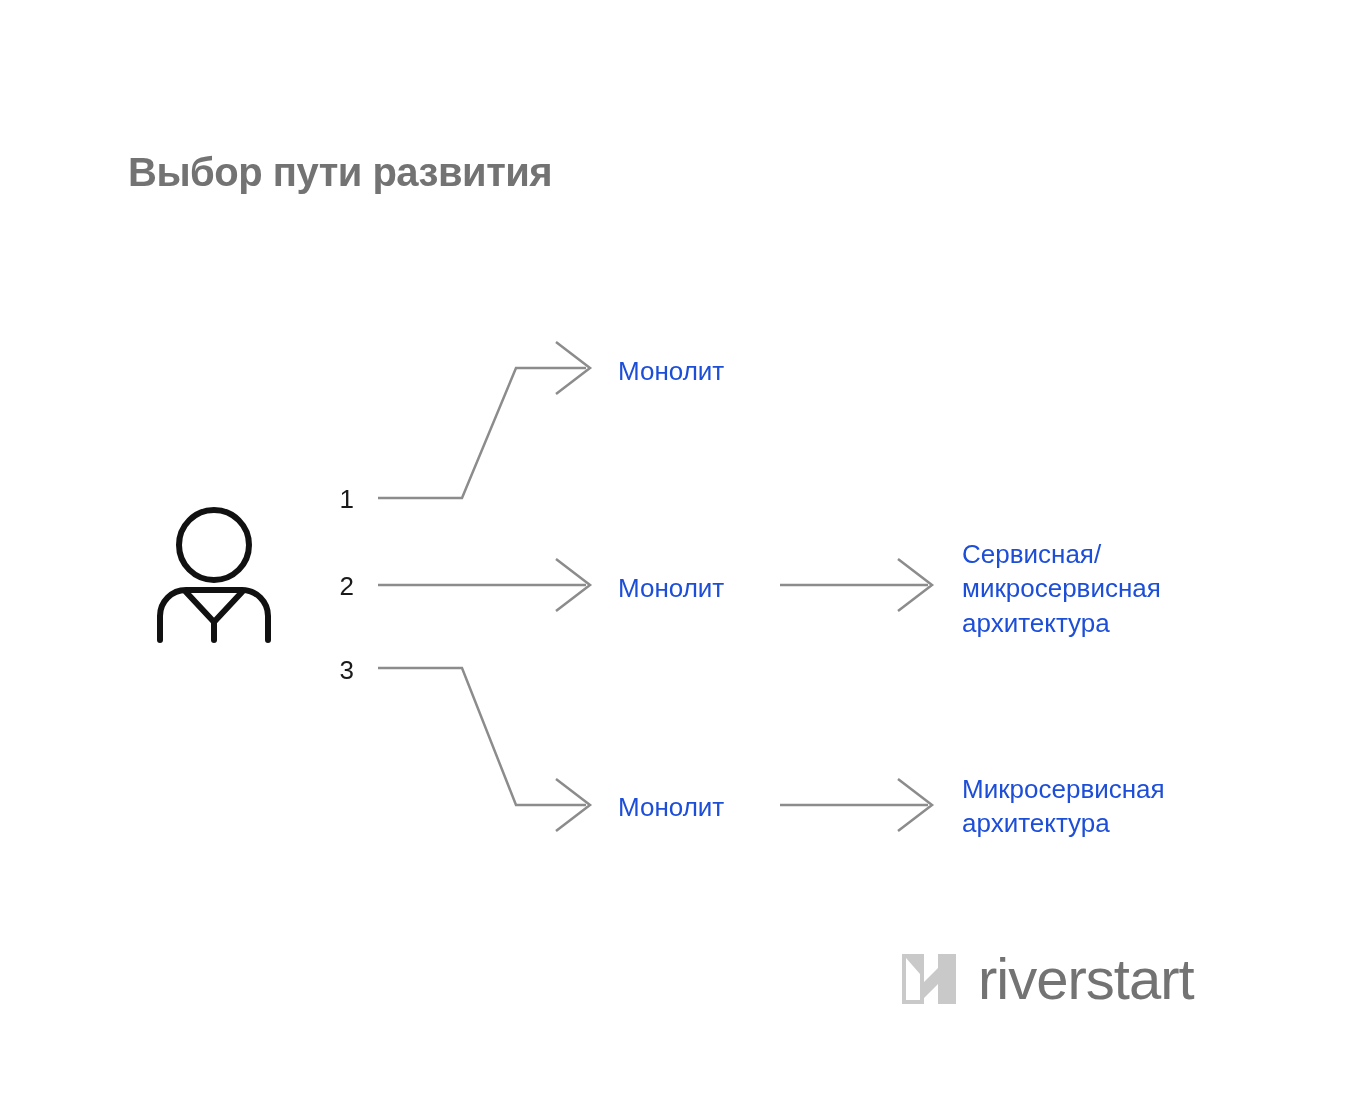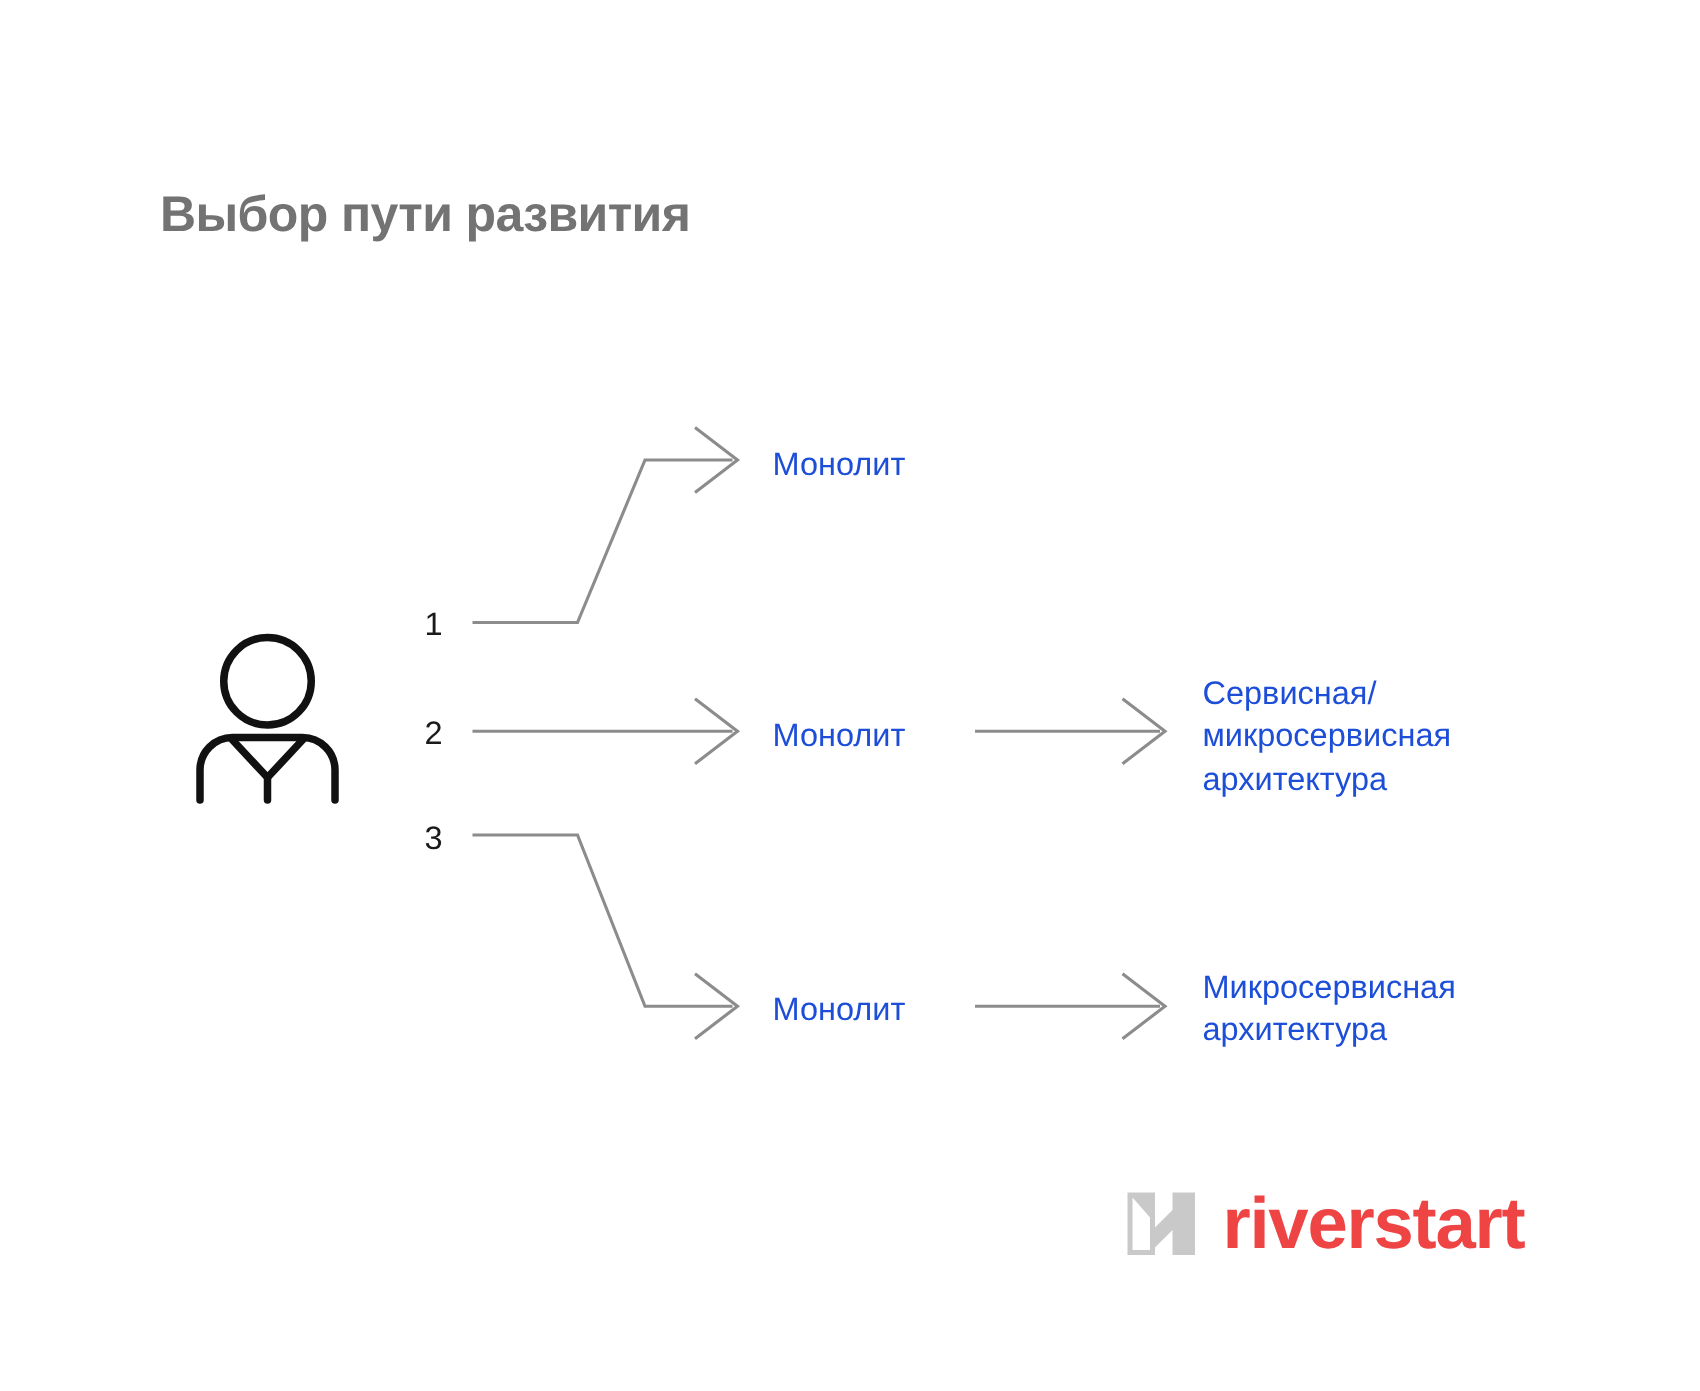--- a/index.html
+++ b/index.html
@@ -79,22 +79,22 @@
   #logo {
     position: absolute;
     left: 898px;
     top: 948px;
     display: flex;
     align-items: center;
     gap: 18px;
   }
   #logo-wordmark {
     font-size: 58px;
-    font-weight: bold;
-    color: #ef4444;
+    font-weight: normal;
+    color: #737373;
     letter-spacing: -1px;
     line-height: 1;
     text-align: right;
   }
 </style>
 </head>
 <body>
 
 <div id="slide">
 

